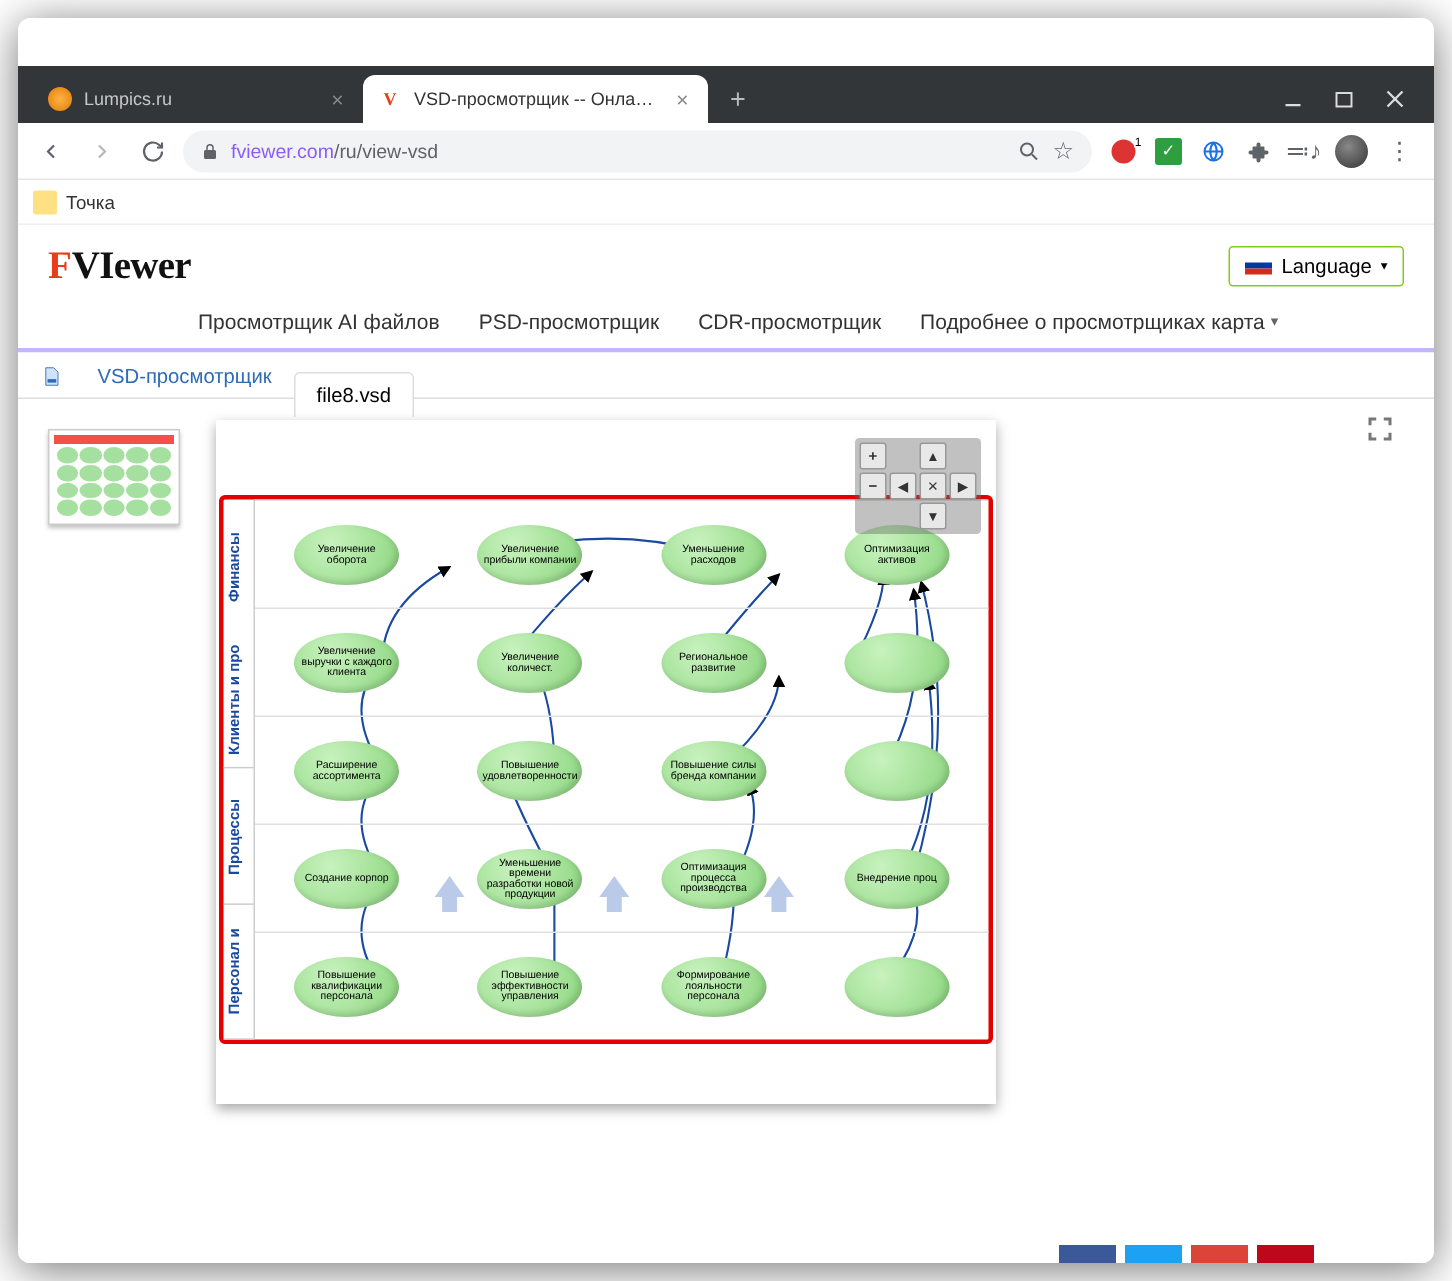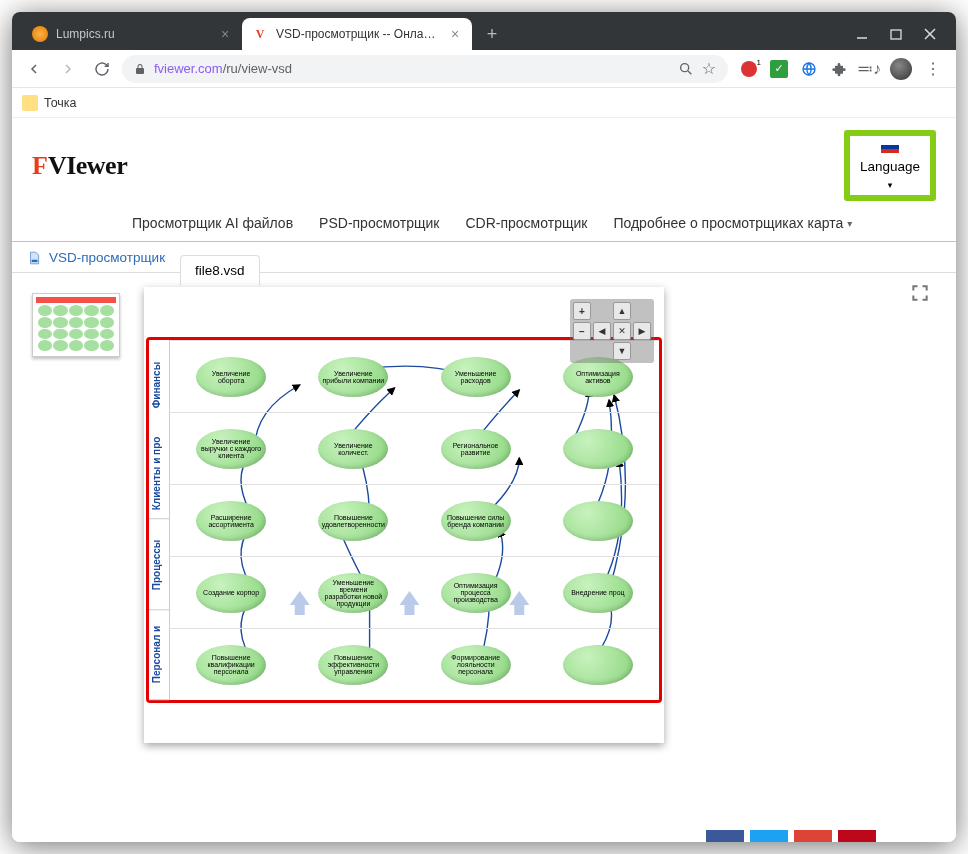--- a/index.html
+++ b/index.html
@@ -1,18 +1,18 @@
 <!DOCTYPE html>
 <html><head>
 <meta charset="utf-8">
 <style>
   * { box-sizing: border-box; margin: 0; padding: 0; }
   body { width: 968px; height: 854px; background: #fff; font-family: Arial, sans-serif; overflow: hidden; position: relative; }
   .chrome-window { width: 944px; height: 830px; margin: 12px; border-radius: 8px; box-shadow: 0 4px 30px rgba(0,0,0,0.55); background: #fff; overflow: hidden; display: flex; flex-direction: column; }
-  .titlebar { height: 38px; background: #323639; display: flex; align-items: flex-end; }
+  .titlebar { height: 38px; background: #323639; display: flex; align-items: flex-end; margin-top: 32px; }
   .tab-strip { display: flex; align-items: flex-end; padding-left: 10px; flex: 1; height: 38px; gap: 0; }
   .tab { height: 32px; min-width: 220px; max-width: 230px; border-radius: 8px 8px 0 0; display: flex; align-items: center; padding: 0 10px; gap: 8px; font-size: 12px; color: #c7c7c7; cursor: pointer; position: relative; }
   .tab.active { background: #fff; color: #333; }
   .tab .favicon { width: 16px; height: 16px; display: flex; align-items: center; justify-content: center; flex: 0 0 16px; }
   .tab .tab-title { flex: 1; overflow: hidden; white-space: nowrap; text-overflow: ellipsis; }
   .tab .tab-close { width: 14px; height: 14px; color: #888; display: flex; align-items: center; justify-content: center; font-size: 14px; }
   .newtab-btn { width: 28px; height: 28px; color: #bbb; display: flex; align-items: center; justify-content: center; font-size: 18px; margin-left: 6px; margin-bottom: 2px; }
   .win-controls { display: flex; gap: 22px; padding: 0 20px 10px 20px; color: #ddd; align-items:center;}
   .win-controls span svg { display:block;}
   .addrbar { height: 38px; background: #fff; border-bottom: 1px solid #e5e5e5; display: flex; align-items: center; padding: 0 8px; gap: 6px; }
@@ -22,28 +22,28 @@
   .url-box .url-host{ color:#8b5cf6;}
   .ext-icons { display: flex; align-items: center; gap: 12px; padding: 0 6px; color: #5f6368; }
   .ext-icons .ic { width: 18px; height: 18px; display:flex; align-items:center; justify-content:center;}
   .bookbar { height: 30px; background: #fff; border-bottom: 1px solid #eee; display: flex; align-items: center; padding: 0 10px; font-size: 12.5px; color: #333; gap: 6px;}
   .bookbar .folder-ic{ width:16px; height:16px; background:#ffe083; border-radius:2px; position:relative;}
   .page { flex: 1; background: #fff; overflow: auto; position: relative; }
   .site-header { display: flex; justify-content: space-between; align-items: center; padding: 12px 20px 6px 20px; }
   .logo { font-family: "Comic Sans MS", cursive; font-size: 26px; font-weight: bold; }
   .logo .f { color: #e83c1b; }
   .logo .rest { color: #111; letter-spacing:-0.5px;}
-  .lang-btn { border: 6px solid #84cc16; border-radius: 3px; padding: 5px 10px; font-size: 13.5px; display: flex; align-items: center; gap: 6px; background: #fff; flex-direction: column; }
+  .lang-btn { border: 1px solid #84cc16; border-radius: 3px; padding: 5px 10px; font-size: 13.5px; display: flex; align-items: center; gap: 6px; background: #fff; }
   .flag-ru { width: 18px; height: 12px; display: flex; flex-direction: column; }
   .flag-ru span { flex: 1; }
-  .main-nav { display: flex; gap: 26px; padding: 8px 20px 10px 120px; font-size: 14px; color: #333; border-bottom: 1px solid #c4b5fd;}
+  .main-nav { display: flex; gap: 26px; padding: 8px 20px 10px 120px; font-size: 14px; color: #333; border-bottom: 3px solid #c4b5fd;}
   .main-nav .nav-item{ white-space:nowrap; display:flex; align-items:center; gap:4px;}
   .main-nav .caret{ font-size:10px; color:#666;}
   .file-tabs { display: flex; border-bottom: 1px solid #ddd; padding:0; margin-top:0; background:#fff;}
-  .file-tab { padding: 7px 14px; font-size: 13.5px; border: 1px solid transparent; border-bottom:none; display:flex; align-items:center; gap:8px;}
+  .file-tab { padding: 7px 14px; font-size: 13.5px; border: 1px solid transparent; border-bottom:none; display:flex; align-items:center; gap:24px;}
   .file-tab.current { border-color: #ddd; border-radius: 4px 4px 0 0; background: #fff; position:relative; top:13px;}
   .file-tab.link { color: #2e6bb8; }
   .ft-ic{ width:14px; height:14px;}
   .viewer-area { position: relative; padding: 14px 20px; min-height: 560px; display:flex; align-items:flex-start; gap:20px;}
   .fs-btn { position: absolute; right: 24px; top: 10px; width: 22px; height: 22px; color: #666; }
   .thumb-col{ flex:0 0 92px; padding-top:6px;}
   .thumb{ width:88px; height:64px; border:1px solid #ccc; box-shadow:0 2px 3px rgba(0,0,0,0.25); padding:3px; background:#fff;}
   .thumb-inner{ width:100%; height:100%; position:relative; background:#fff; border-top:6px solid #f35047; display:grid; grid-template-columns:repeat(5,1fr); grid-template-rows:repeat(4,1fr); gap:1px; padding:2px;}
   .thumb-inner .dot{ background:#a6e0a0; border-radius:50%;}
   .doc-frame{ width:520px; background:#fff; box-shadow:0 3px 8px rgba(0,0,0,0.35); position:relative; padding:0;}

